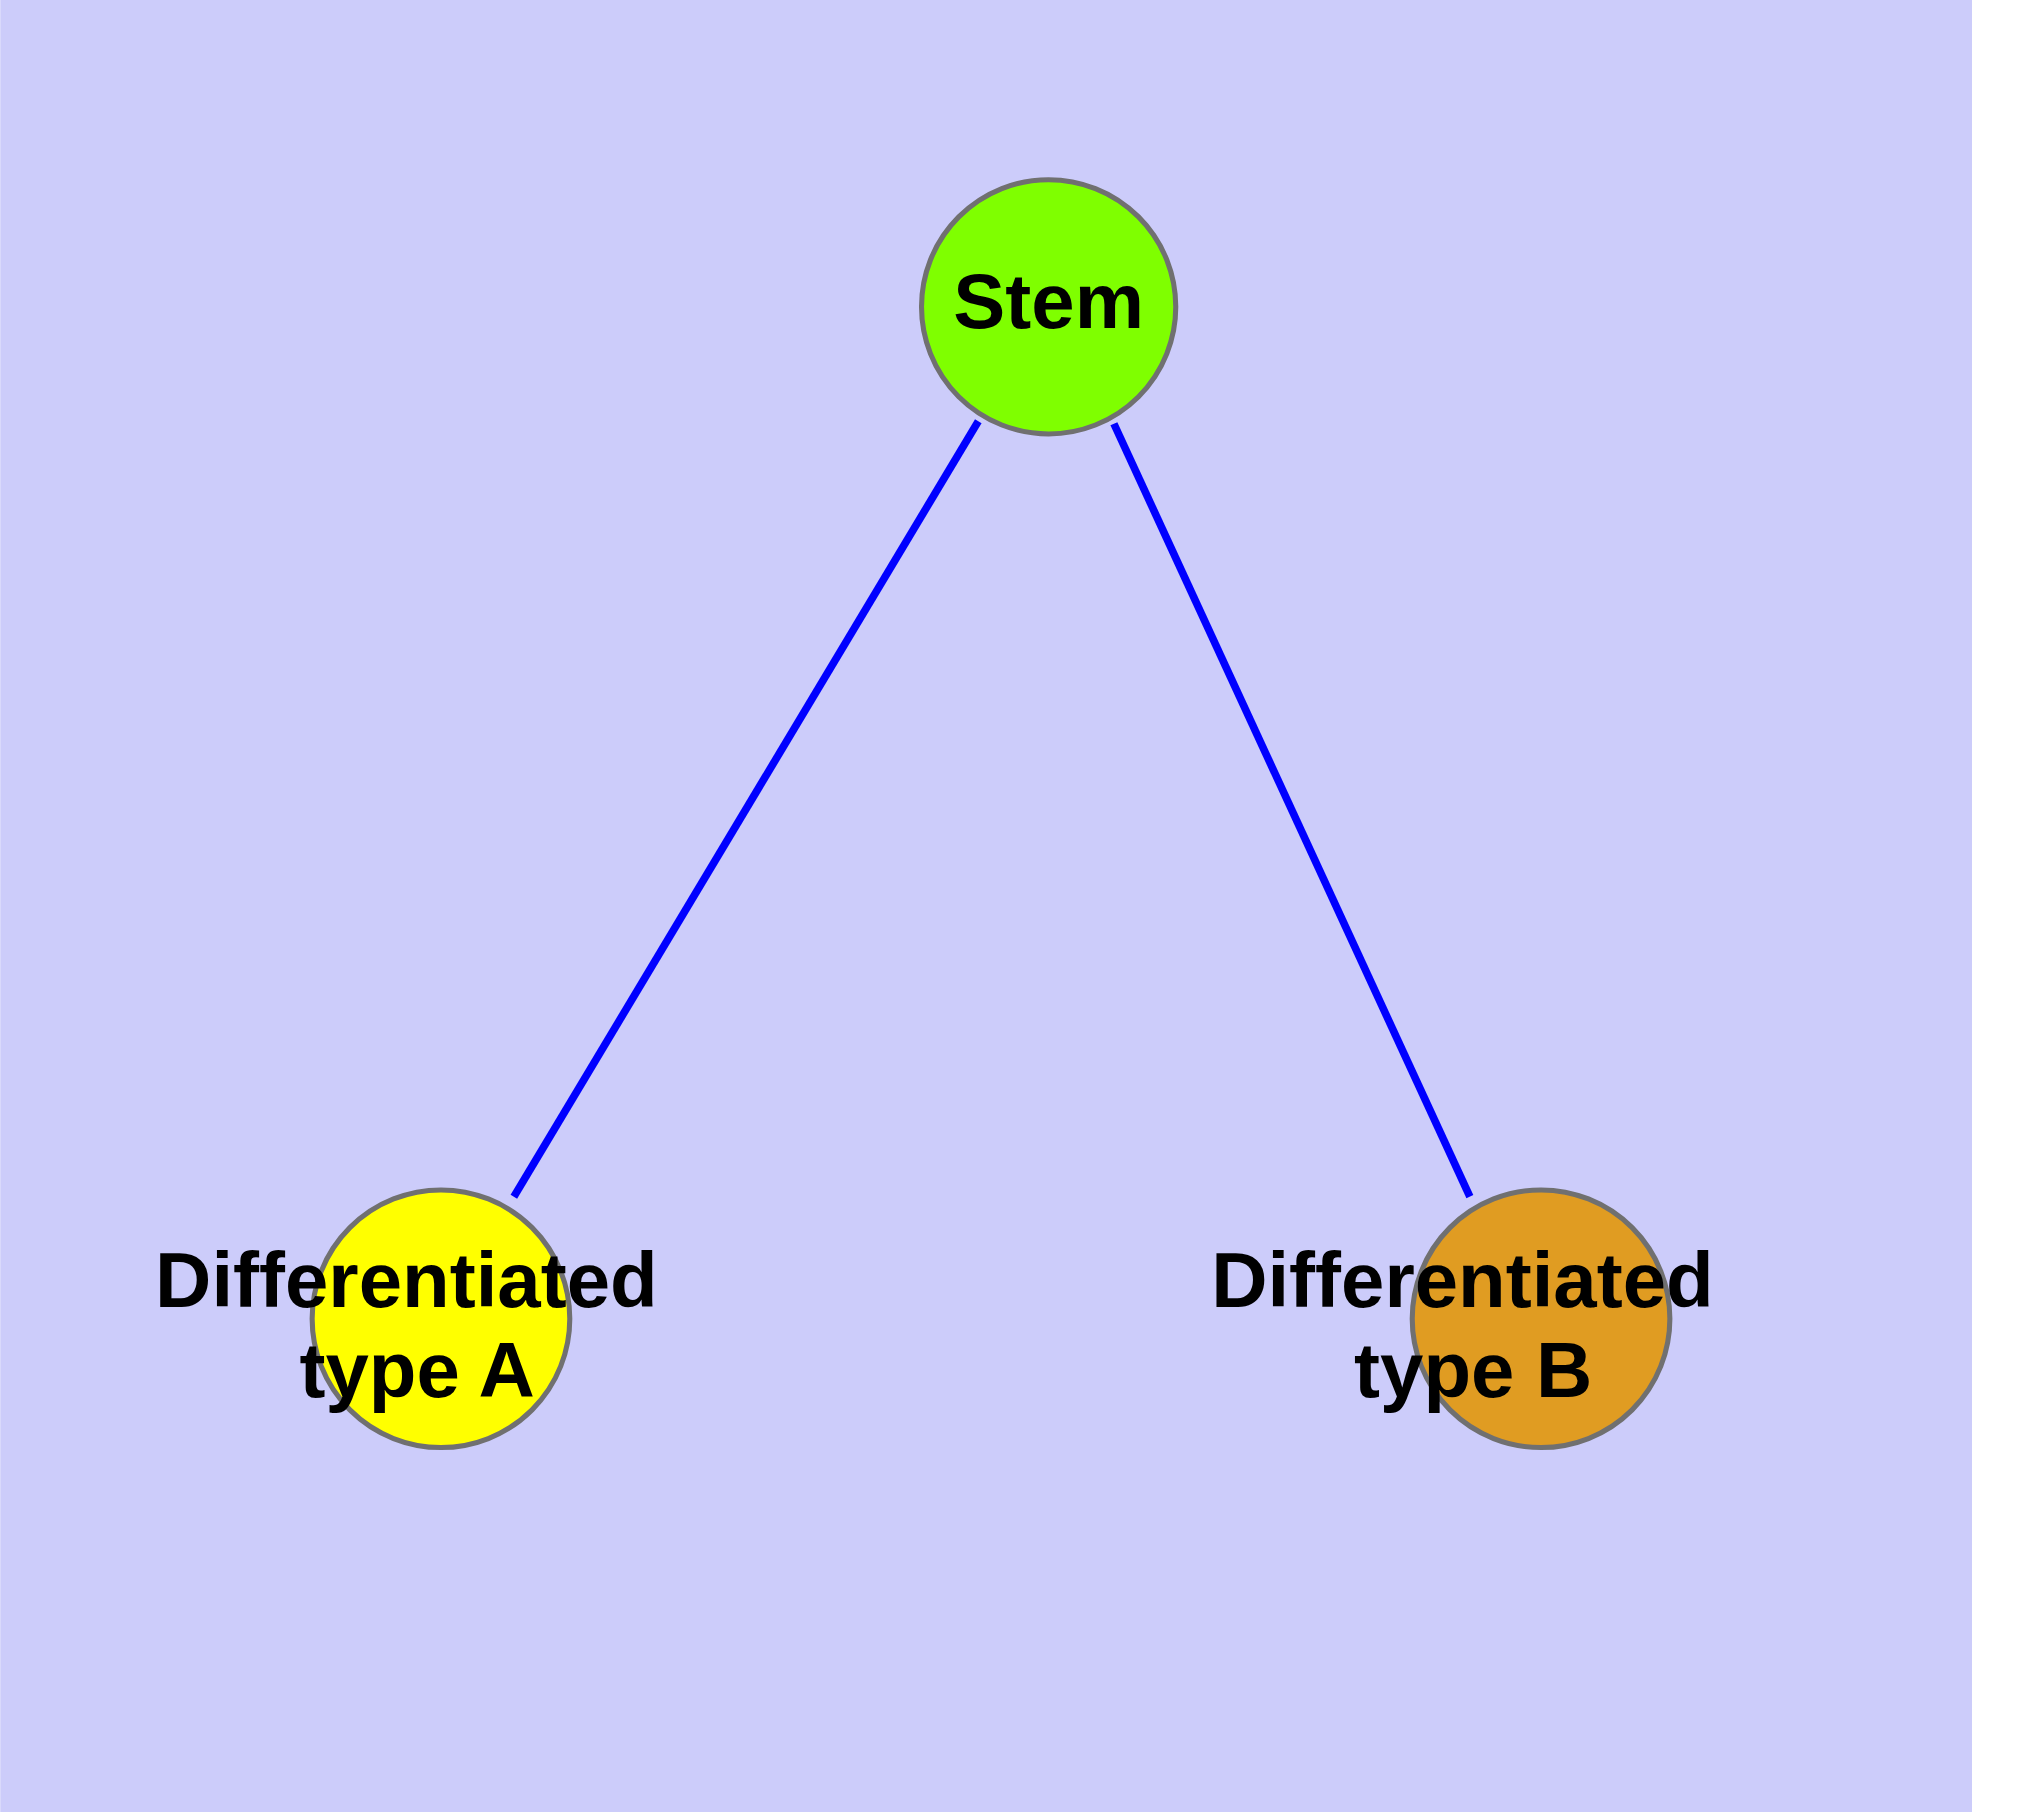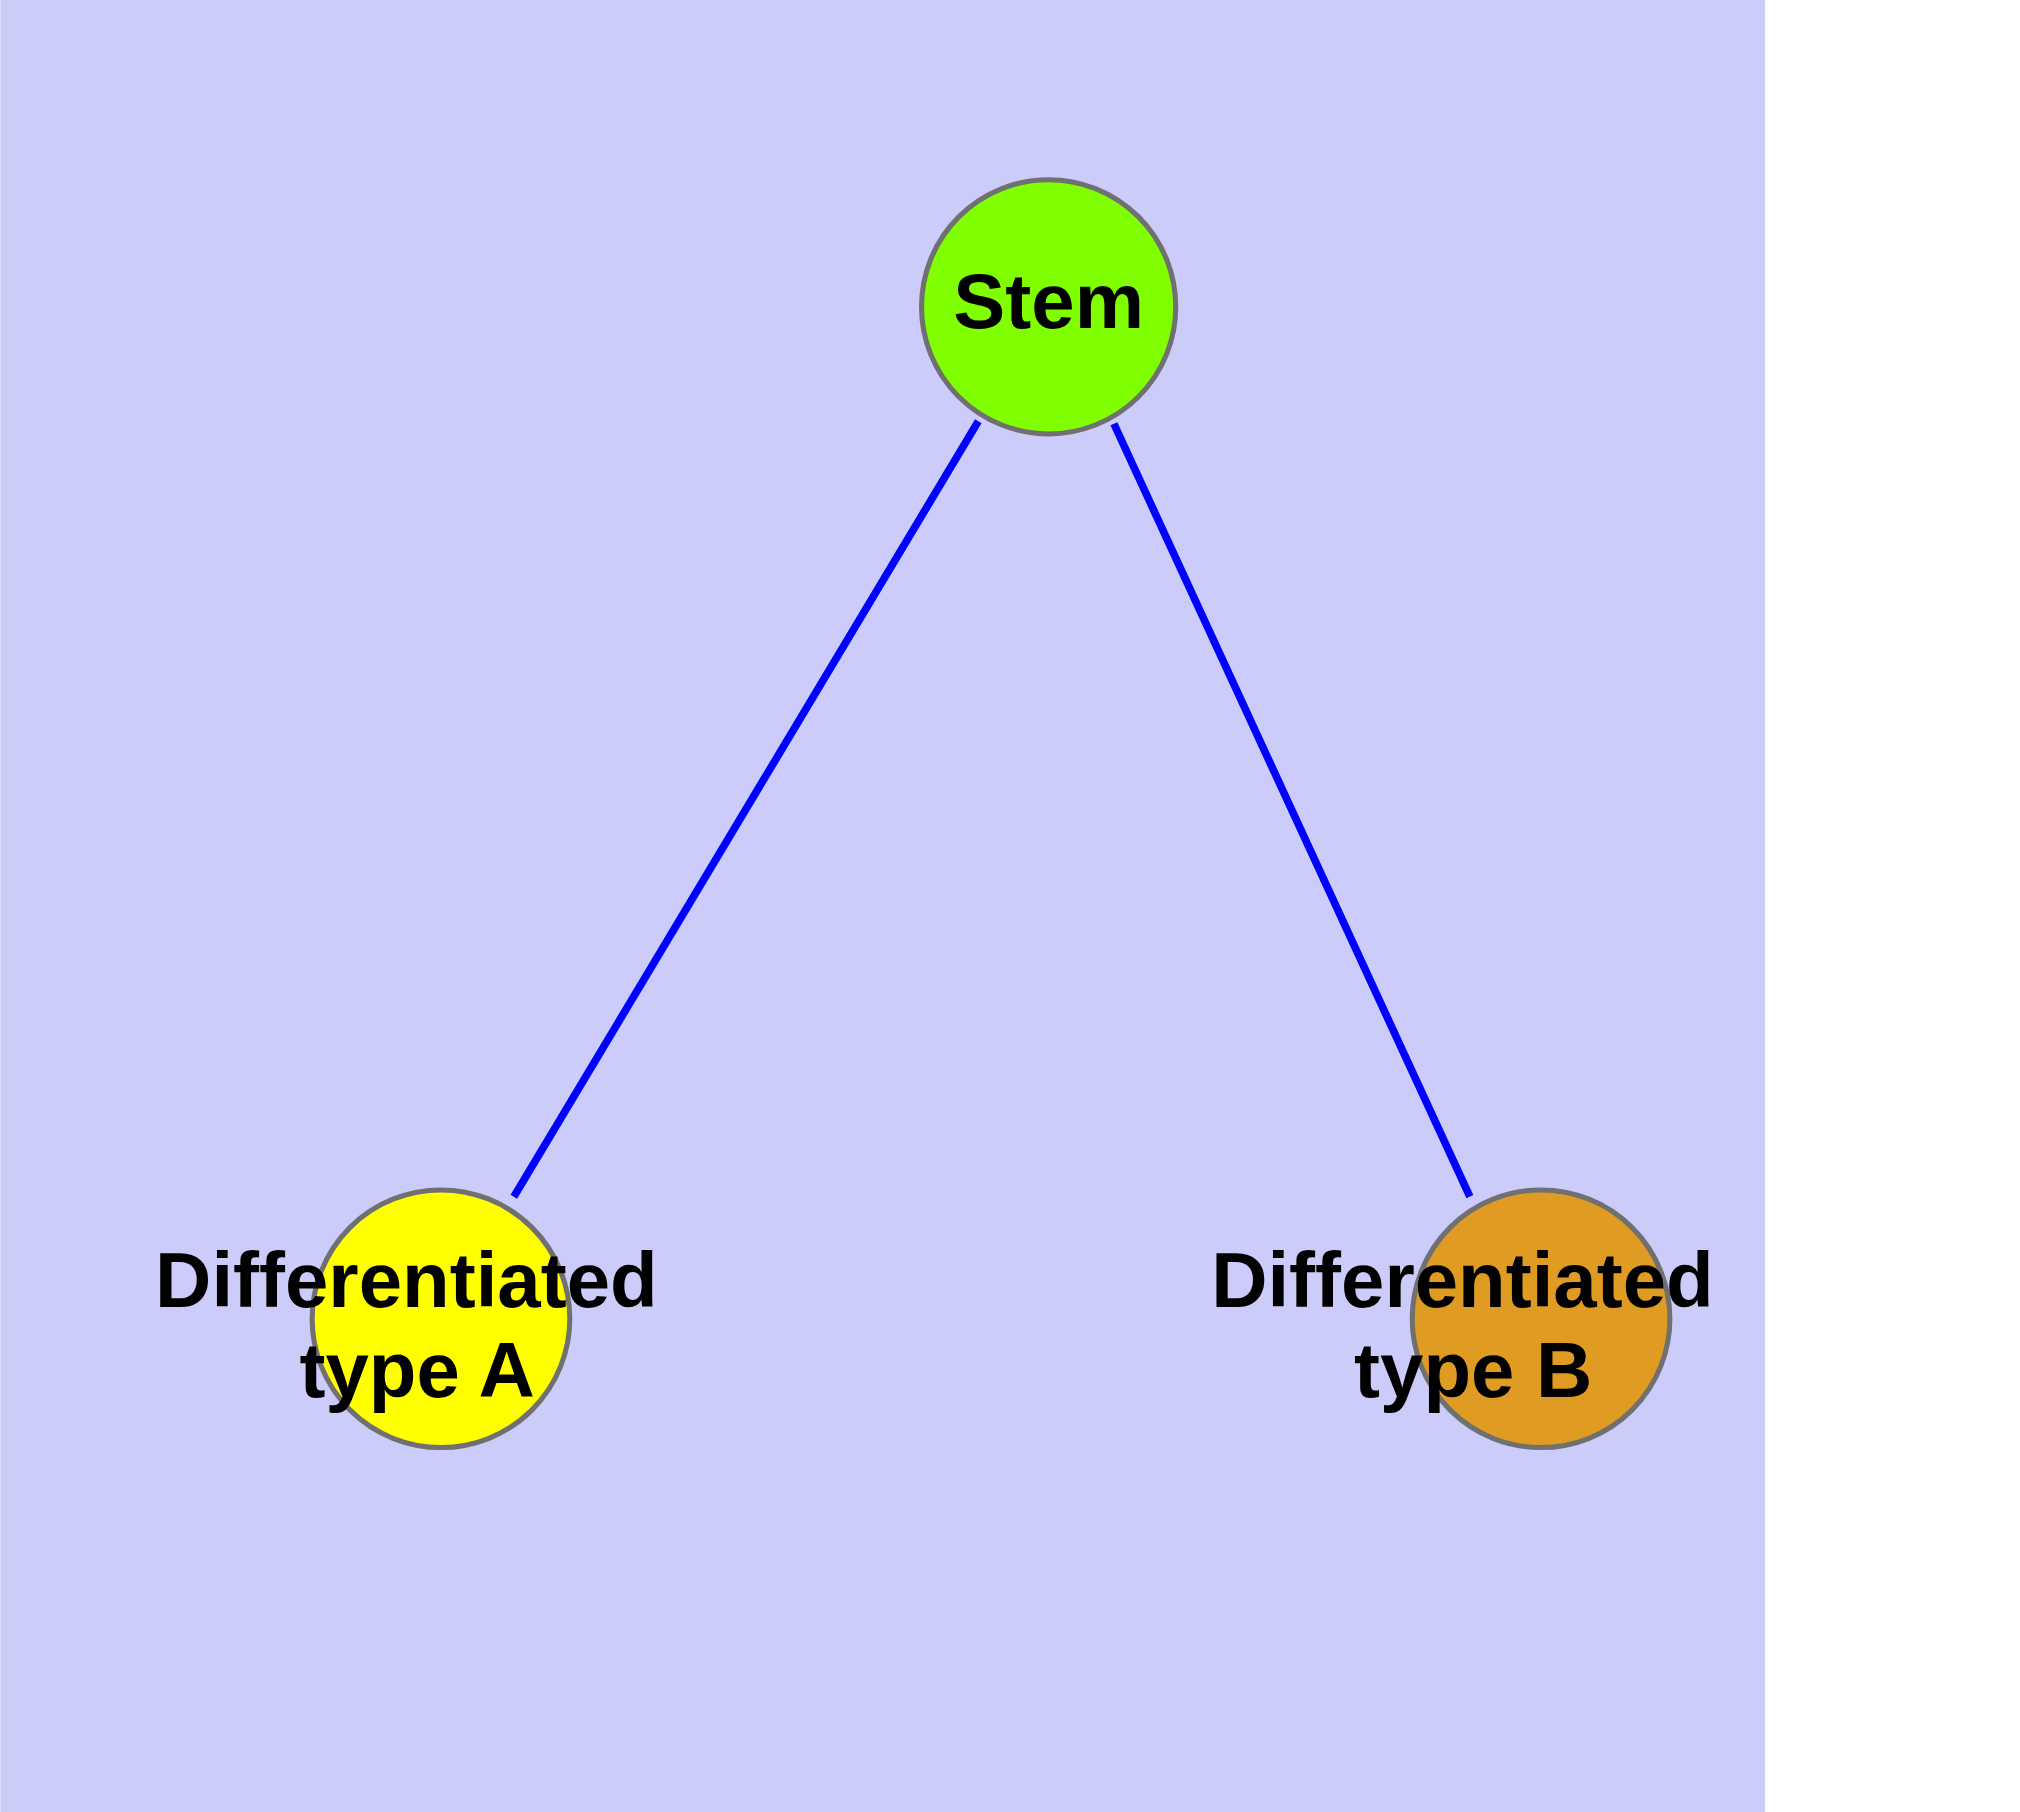--- a/index.html
+++ b/index.html
@@ -27,21 +27,21 @@
     font-family: "Liberation Sans", "DejaVu Sans", sans-serif;
     font-weight: bold;
     fill: #000000;
     text-anchor: middle;
     dominant-baseline: middle;
   }
 </style>
 </head>
 <body>
 
-<div id="canvas" style="width: 1765px; height: 1812px;">
+<div id="canvas" style="width: 1972px; height: 1812px;">
   <svg id="graph-svg" viewBox="0 0 2384 2138" xmlns="http://www.w3.org/2000/svg" style="width: 2021px; height: 1812px;">
 
     <rect id="bg-rect" x="0" y="0" width="2384" height="2138" fill="#ccccfa"></rect>
 
     <g id="edges-group">
       <line id="edge-stem-diff-a" x1="1154" y1="497" x2="606" y2="1412" stroke="#0000ff" stroke-width="9" stroke-linecap="butt"></line>
       <line id="edge-stem-diff-b" x1="1314" y1="500" x2="1734" y2="1412" stroke="#0000ff" stroke-width="9" stroke-linecap="butt"></line>
     </g>
 
     <g id="nodes-group">

